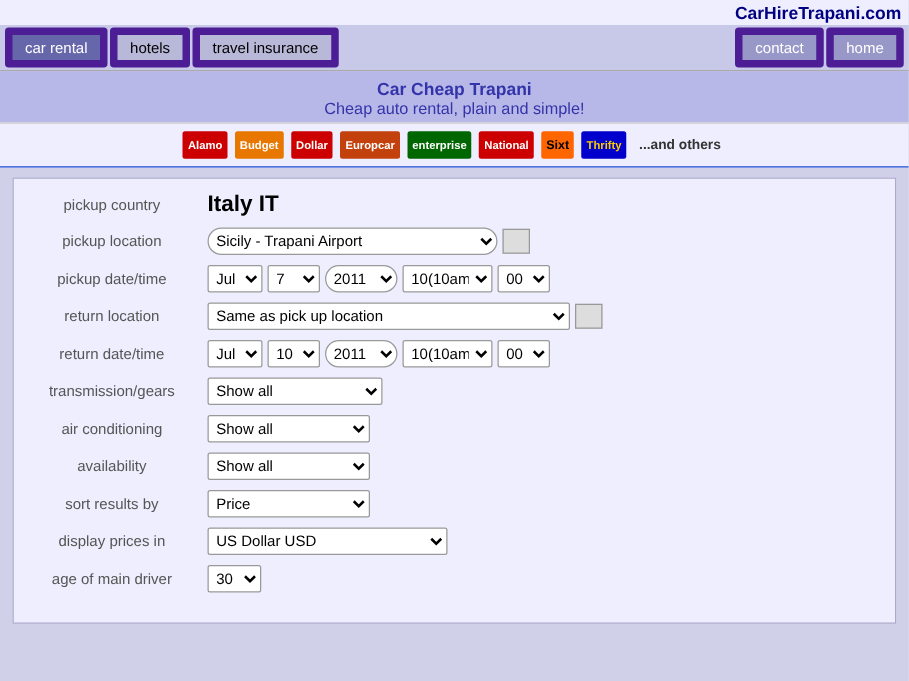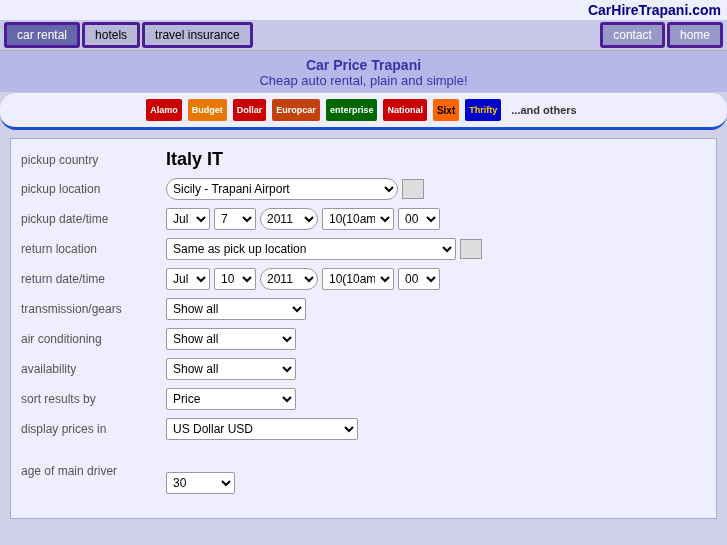--- a/index.html
+++ b/index.html
@@ -11,21 +11,21 @@
       display: flex;
       align-items: center;
       padding: 2px 4px;
       border-bottom: 1px solid #aaa;
     }
     .nav-left { display: flex; gap: 2px; }
     .nav-right { margin-left: auto; display: flex; gap: 2px; }
     .nav-btn {
       padding: 3px 10px;
       font-size: 12px;
-      border: 3px solid #4c1d95;
+      border: 6px solid #4c1d95;
       border-radius: 3px;
       cursor: pointer;
       background: #b8b8d8;
       color: #000;
     }
     .nav-btn.active {
       background: #6666aa;
       color: white;
     }
     .nav-btn.right-btn {
@@ -61,22 +61,21 @@
 
     
     .brands-bar {
       background: #eeeeff;
       padding: 6px 10px;
       display: flex;
       align-items: flex-end;
       justify-content: center;
       gap: 6px;
       border-top: 1px solid #ccc;
-      border-bottom: 3px solid #1d4ed8;
-      border-radius: 16px;
+      border-bottom: 1px solid #1d4ed8;
     }
     .brand-logo {
       height: 22px;
       display: flex;
       align-items: center;
       justify-content: center;
       font-size: 10px;
       font-weight: bold;
       padding: 2px 4px;
       border-radius: 2px;
@@ -98,21 +97,21 @@
       border: 1px solid #aaaacc;
       padding: 10px 10px 16px 10px;
     }
 
     .form-row {
       display: flex;
       align-items: center;
       margin-bottom: 8px;
     }
     .form-label {
-      text-align: left;
+      text-align: center;
       width: 145px;
       min-width: 145px;
       color: #555;
       font-size: 12px;
       padding-right: 8px;
     }
     .form-value {
       display: flex;
       align-items: center;
       gap: 4px;
@@ -161,22 +160,21 @@
     .dropdown-btn-sm {
       width: 130px;
     }
     .dropdown-btn-price {
       width: 130px;
     }
     .dropdown-btn-currency {
       width: 192px;
     }
     .dropdown-btn-age {
-      width: 69px;
-      margin-top: 24px;
+      width: 43px;
     }
   </style>
 </head>
 <body>
 
 <div class="site-title">
   <span>CarHireTrapani.com</span>
 </div>
 
 <div class="top-bar">
@@ -185,21 +183,21 @@
     <button class="nav-btn">hotels</button>
     <button class="nav-btn">travel insurance</button>
   </div>
   <div class="nav-right">
     <button class="nav-btn right-btn">contact</button>
     <button class="nav-btn right-btn">home</button>
   </div>
 </div>
 
 <div class="page-header">
-  <div class="title">Car Price Trapani</div>
+  <div class="title">Car Cheap Trapani</div>
   <div class="subtitle">Cheap auto rental, plain and simple!</div>
 </div>
 
 <div class="brands-bar">
   <div class="brand-logo brand-alamo">Alamo</div>
   <div class="brand-logo brand-budget">Budget</div>
   <div class="brand-logo brand-dollar">Dollar</div>
   <div class="brand-logo brand-europcar">Europcar</div>
   <div class="brand-logo brand-enterprise">enterprise</div>
   <div class="brand-logo brand-national">National</div>

